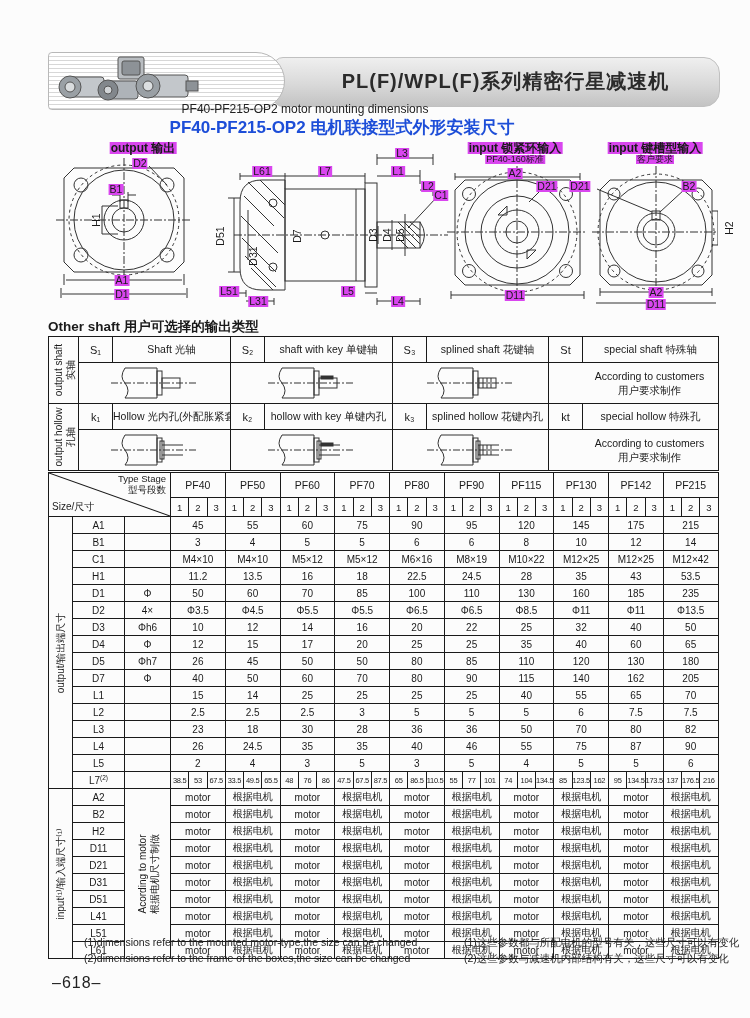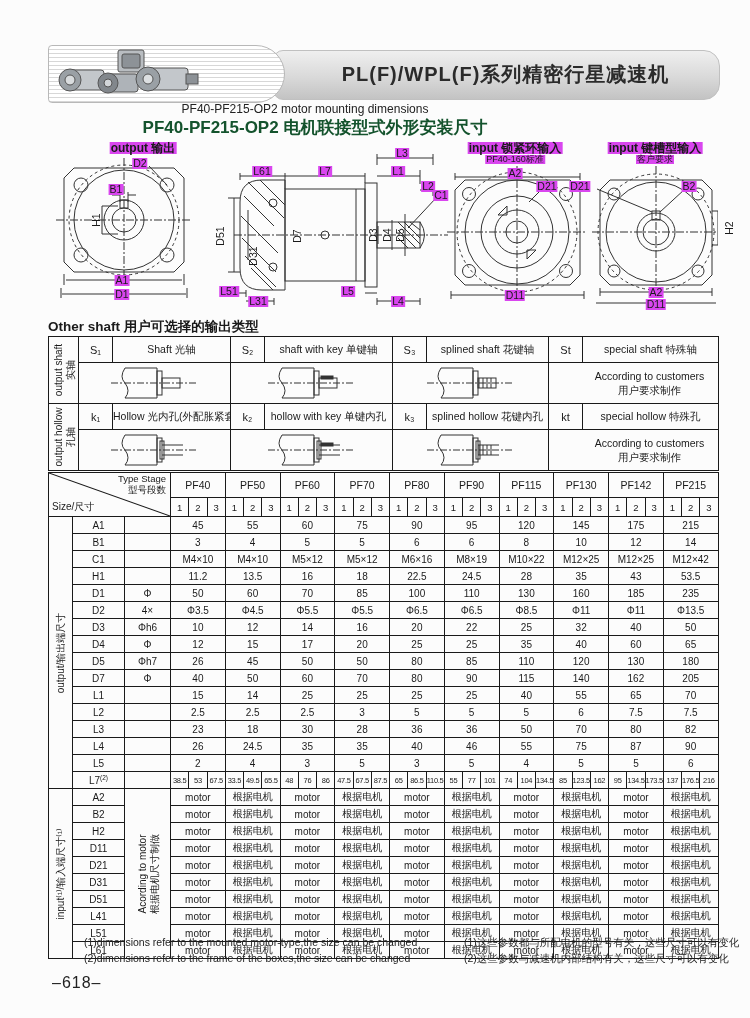--- a/index.html
+++ b/index.html
@@ -1,31 +1,31 @@
 <!DOCTYPE html>
 <html><head>
 <meta charset="utf-8">
 <style>
   html,body{margin:0;padding:0;}
   body{width:750px;height:1018px;background:#fcfcfc;position:relative;overflow:hidden;
        font-family:"Liberation Sans","DejaVu Sans",sans-serif;color:#1a1a1a;}
   .abs{position:absolute;}
   
-  #header{left:48px;top:44px;width:676px;height:60px;}
+  #header{left:48px;top:51px;width:676px;height:60px;}
   .title-band{position:absolute;left:225px;top:6px;width:445px;height:48px;
       background:linear-gradient(180deg,#efefef 0%,#d9d9d9 55%,#c3c3c3 100%);
       border-radius:10px 16px 16px 10px;border:1px solid #c0c0c0;}
   .logo-band{position:absolute;left:0;top:1px;width:235px;height:56px;border:1px solid #b8b8b8;
       border-radius:8px 60px 60px 8px;
       background:repeating-linear-gradient(180deg,#ffffff 0px,#ffffff 3px,#d7d7d7 3px,#d7d7d7 4px);}
   .series-title{position:absolute;left:245px;top:6px;width:425px;height:48px;line-height:48px;
       text-align:center;font-size:20px;font-weight:bold;color:#2b2b2b;letter-spacing:1px;}
   
   .sub-en{left:0;top:102px;width:610px;text-align:center;font-size:12px;color:#222;}
-  .sub-zh{left:0;top:116px;width:630px;text-align:center;font-size:17px;font-weight:bold;color:#14532d;}
+  .sub-zh{left:0;top:116px;width:630px;text-align:center;font-size:17px;font-weight:bold;color:#1d4ed8;padding-left:27px;}
   
   #drawings{left:48px;top:140px;width:670px;height:180px;}
   .dim-label{position:absolute;font-size:10.5px;line-height:1;transform:translateX(-50%);
       background:#d946ef;padding:0 1px;white-space:nowrap;}
   .dim-label.rot{transform:translate(-50%,-50%) rotate(-90deg);background:transparent;}
   .dim-label.b{font-size:12px;font-weight:bold;}
   .dim-label.s{font-size:9px;}
   
   table{border-collapse:collapse;table-layout:fixed;}
   td,th{border:1px solid #1a1a1a;padding:0;text-align:center;vertical-align:middle;

